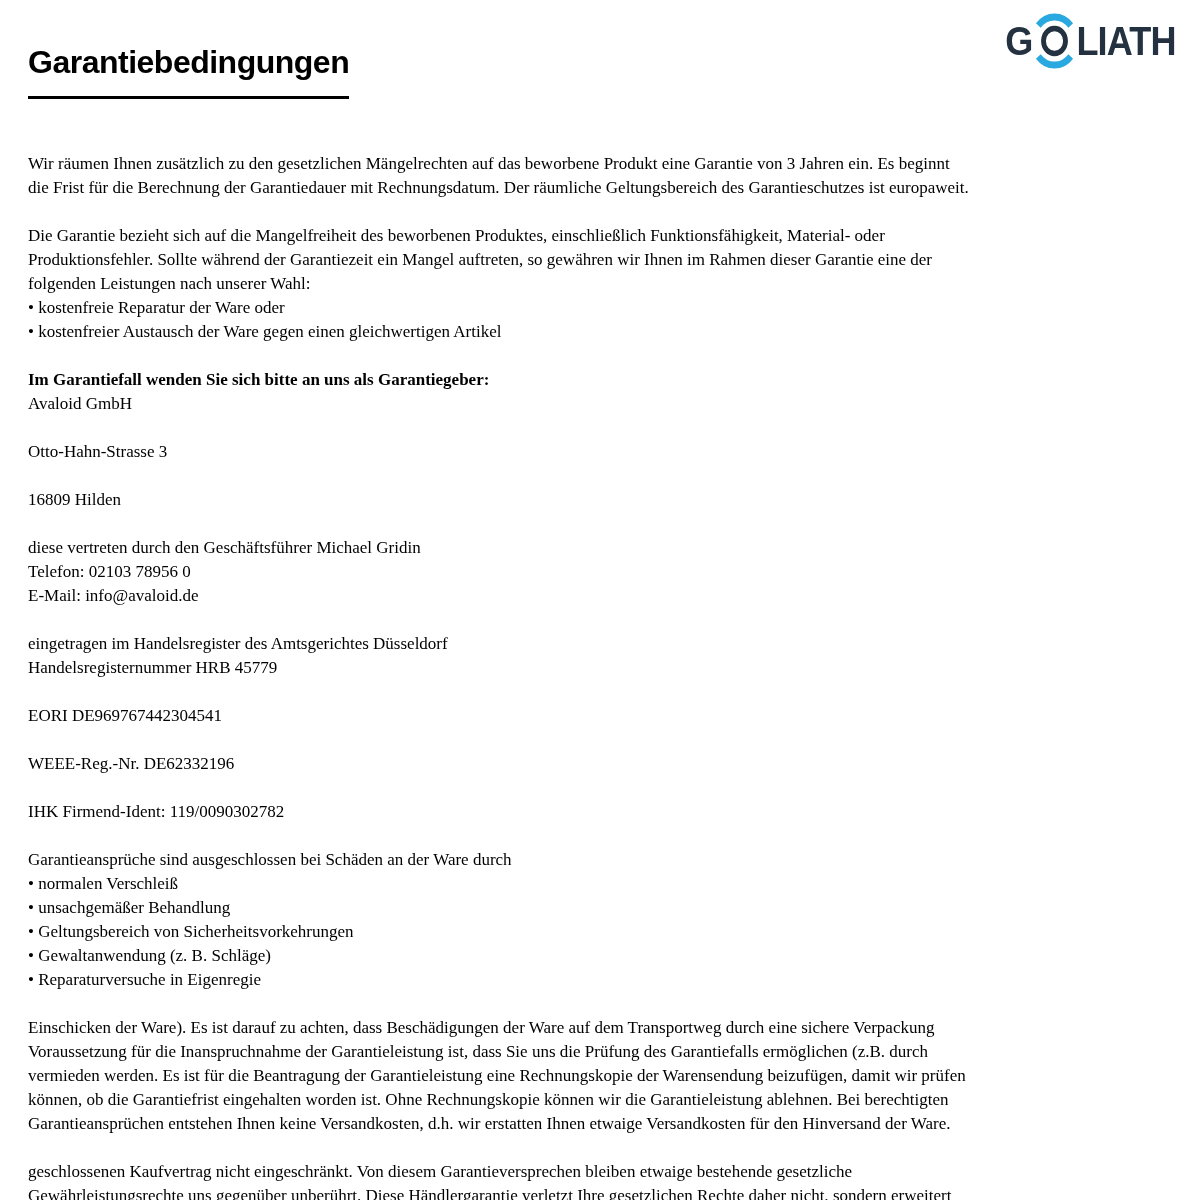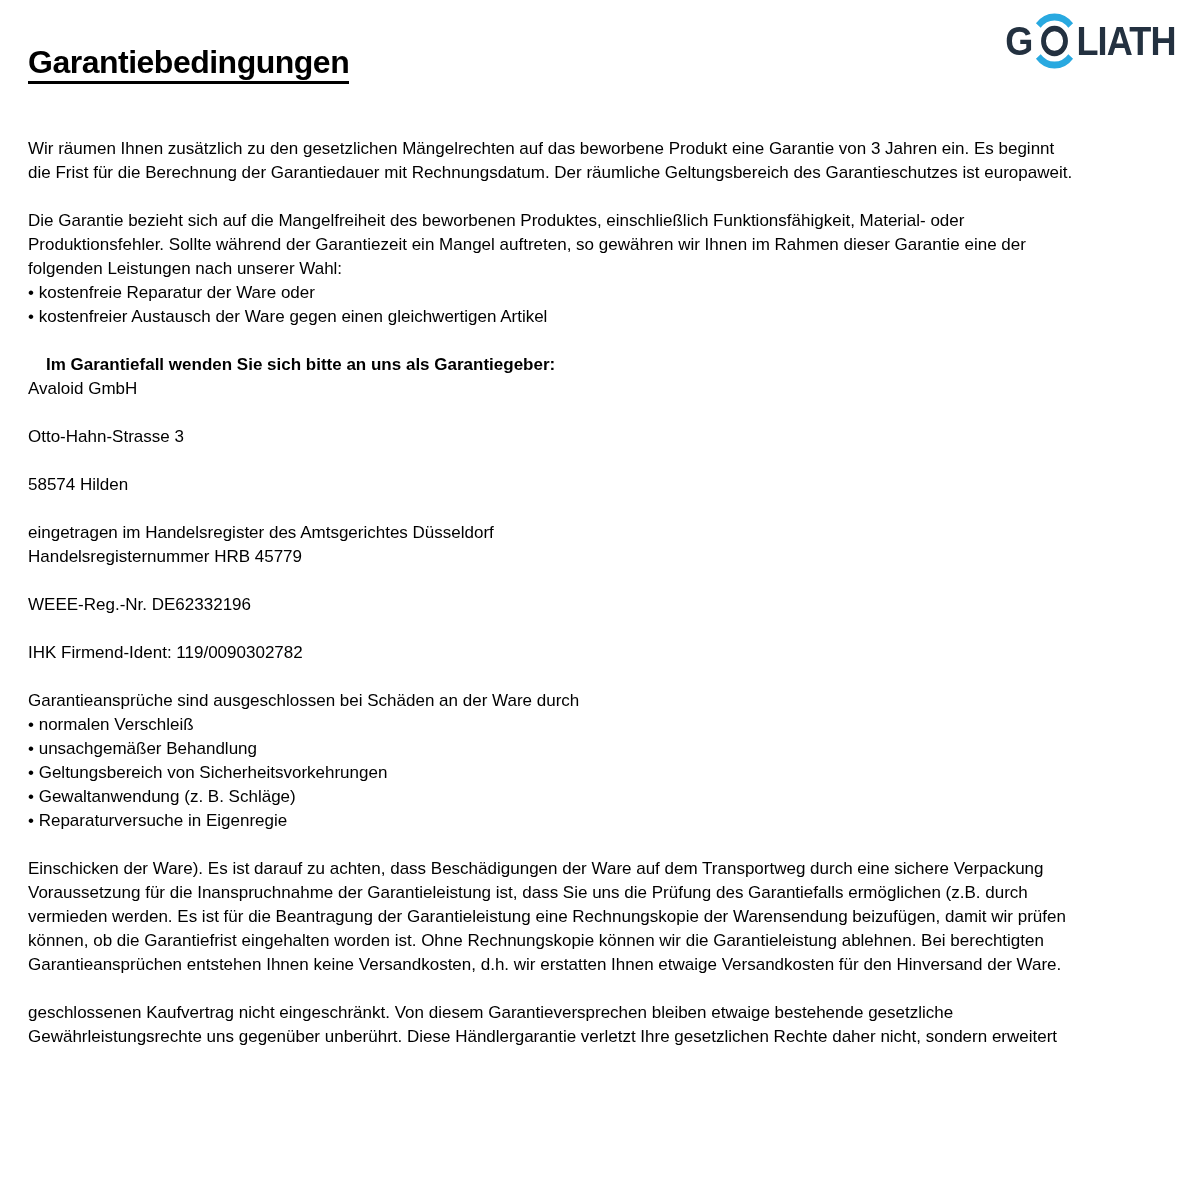--- a/index.html
+++ b/index.html
@@ -14,21 +14,21 @@
   .page { padding: 25px 28px 0 28px; box-sizing: border-box; }
 
   
   .title {
     display: inline-block;
     font-size: 32px;
     font-weight: bold;
     letter-spacing: -0.5px;
     line-height: 32px;
     border-bottom: 3px solid #000000;
-    padding-bottom: 3px;
+    padding-bottom: 18px;
   }
 
   
   .logo {
     position: absolute;
     top: 13px; right: 24px;
     height: 56px;
     display: flex;
     align-items: center;
     font-weight: bold;
@@ -43,22 +43,22 @@
   .logo-o .ring { stroke: var(--navy, #233140); }
   .logo-o .arc  { stroke: var(--blue, #29a9e0); }
 
   
   .content {
     margin-top: 31px;
     font-size: 17px;
     line-height: 24px;
   }
   .block { margin: 0 0 24px 0; }
-  .line { white-space: nowrap; }
-  .bold { font-weight: bold; margin-left: 18px; }
+  .line { white-space: nowrap; font-family: Liberation Serif, serif; }
+  .bold { font-weight: bold; }
 </style>
 </head>
 <body>
 
 <div class="page">
 
   <h1 class="title">Garantiebedingungen</h1>
 
   <div class="logo">
     <span class="ltr">G</span>
@@ -83,25 +83,33 @@
         <div class="line">• kostenfreier Austausch der Ware gegen einen gleichwertigen Artikel</div>
       </div>
       <div class="block">
         <div class="line bold">Im Garantiefall wenden Sie sich bitte an uns als Garantiegeber:</div>
         <div class="line">Avaloid GmbH</div>
       </div>
       <div class="block">
         <div class="line">Otto-Hahn-Strasse 3</div>
       </div>
       <div class="block">
-        <div class="line">58574 Hilden</div>
+        <div class="line">16809 Hilden</div>
+      </div>
+      <div class="block">
+        <div class="line">diese vertreten durch den Geschäftsführer Michael Gridin</div>
+        <div class="line">Telefon: 02103 78956 0</div>
+        <div class="line">E-Mail: info@avaloid.de</div>
       </div>
       <div class="block">
         <div class="line">eingetragen im Handelsregister des Amtsgerichtes Düsseldorf</div>
         <div class="line">Handelsregisternummer HRB 45779</div>
+      </div>
+      <div class="block">
+        <div class="line">EORI DE969767442304541</div>
       </div>
       <div class="block">
         <div class="line">WEEE-Reg.-Nr. DE62332196</div>
       </div>
       <div class="block">
         <div class="line">IHK Firmend-Ident: 119/0090302782</div>
       </div>
       <div class="block">
         <div class="line">Garantieansprüche sind ausgeschlossen bei Schäden an der Ware durch</div>
         <div class="line">• normalen Verschleiß</div>

